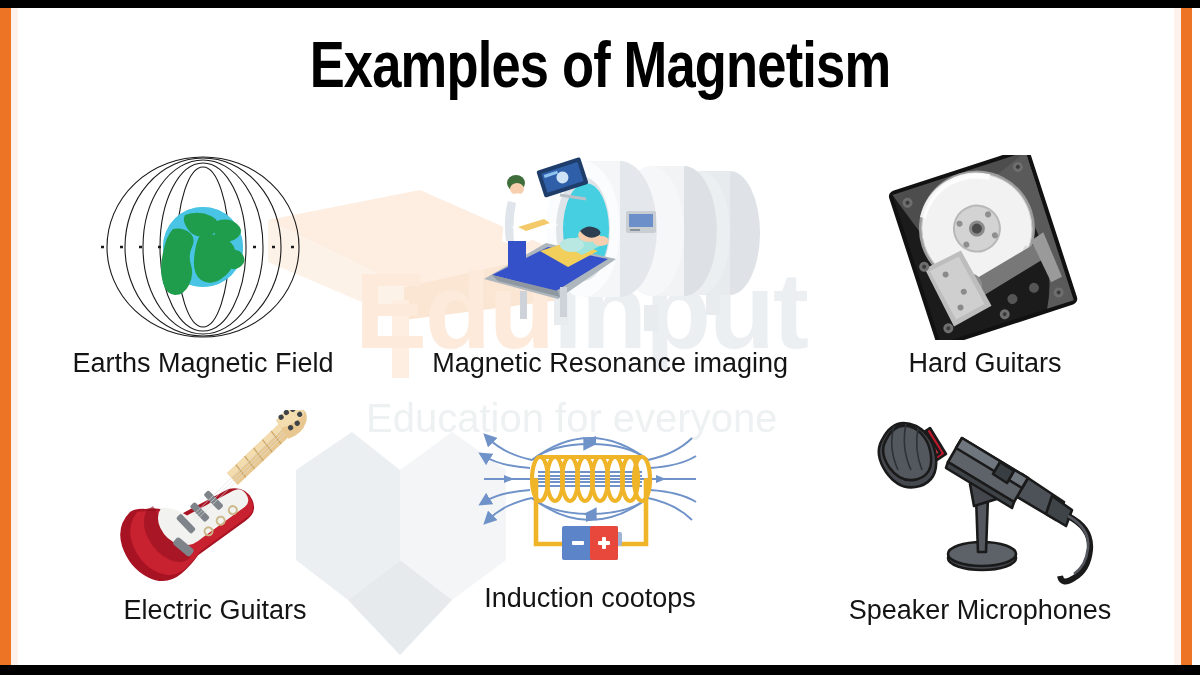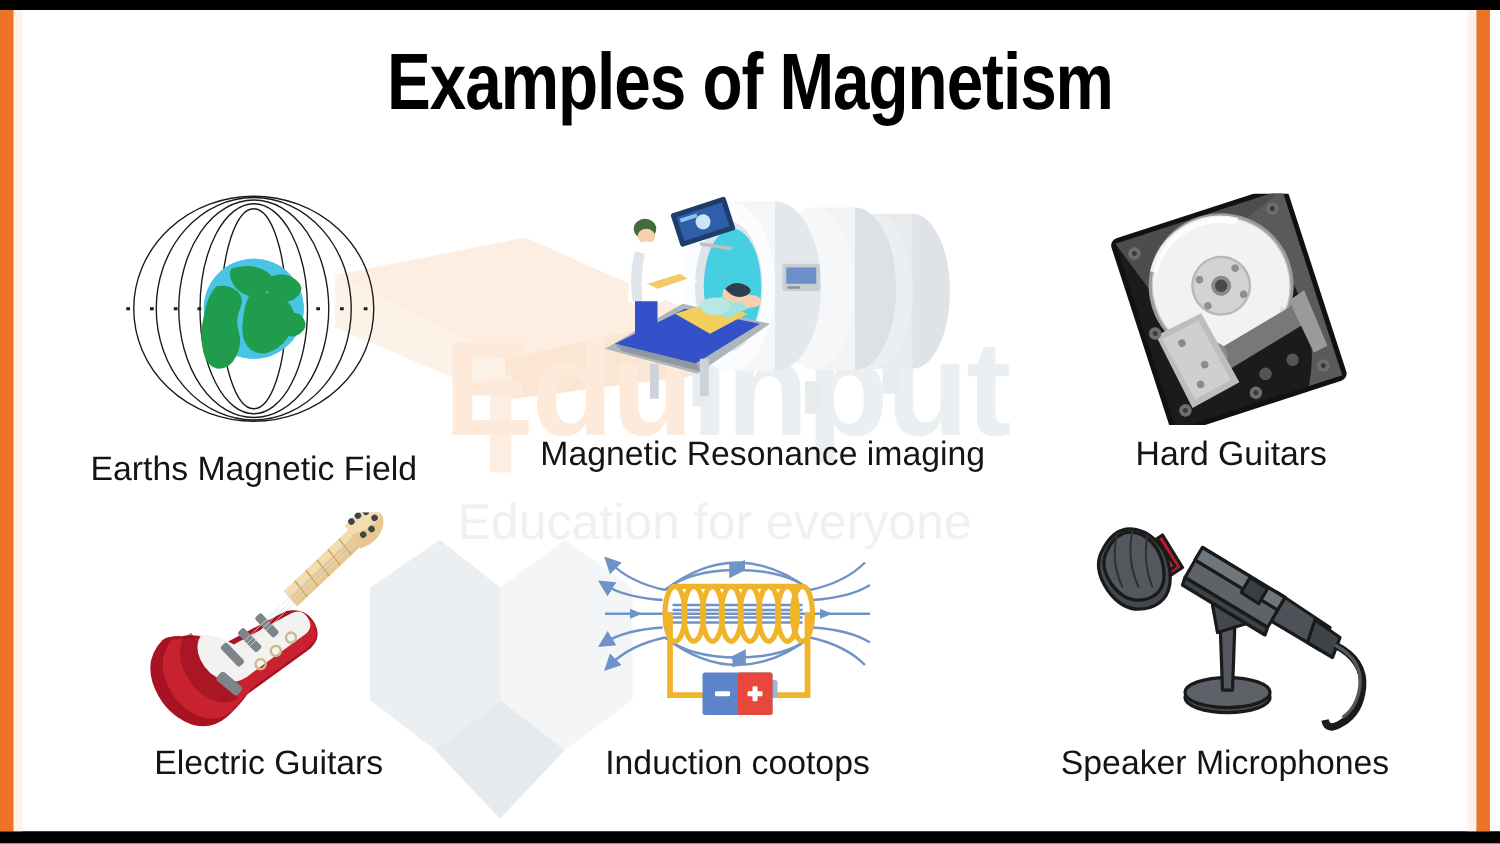--- a/index.html
+++ b/index.html
@@ -109,26 +109,26 @@
   }
   .cell-label {
     font-family: "Liberation Sans", sans-serif;
     font-size: 27px;
     color: #141414;
     text-align: center;
     white-space: nowrap;
     letter-spacing: 0px;
   }
   
-  #cell-0 { left: 18px;  top: 155px; width: 370px; gap: 12px; }
+  #cell-0 { left: 18px;  top: 155px; width: 370px; }
   #cell-1 { left: 398px; top: 155px; width: 390px; align-items: flex-end; }
   #cell-2 { left: 800px; top: 155px; width: 370px; }
   
   #cell-3 { left: 40px;  top: 410px; width: 350px; }
-  #cell-4 { left: 400px; top: 410px; width: 380px; }
+  #cell-4 { left: 400px; top: 398px; width: 380px; }
   #cell-5 { left: 790px; top: 410px; width: 380px; align-items: center; }
 
   .label-row1 { margin-top: 8px; }
   .label-row2 { margin-top: 10px; }
 </style>
 </head>
 <body>
 
 <div id="poster">
 

